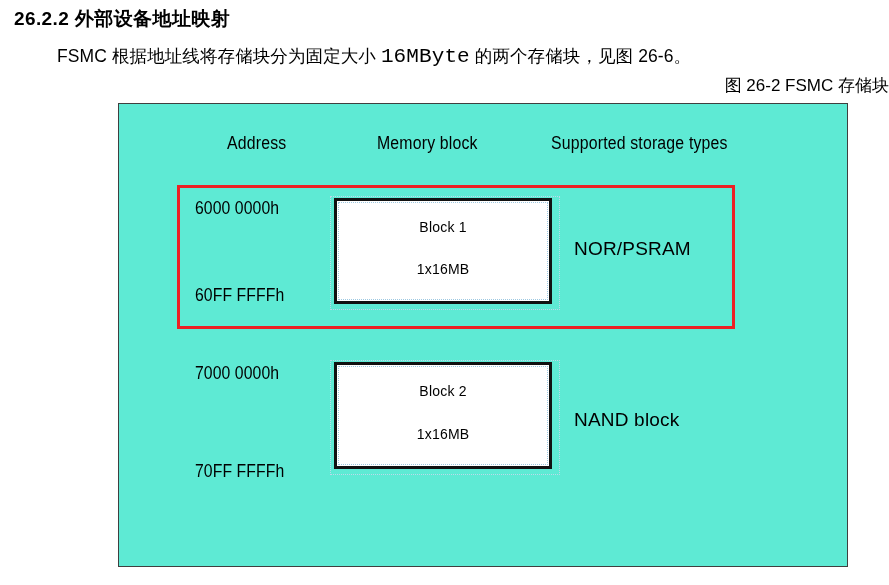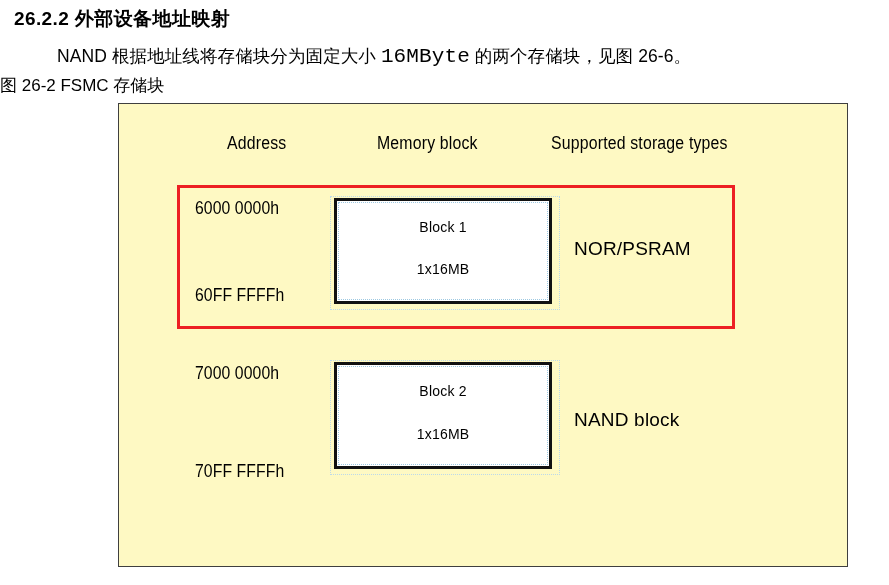--- a/index.html
+++ b/index.html
@@ -38,35 +38,35 @@
   }
   .body-line .mono {
     font-family: "Liberation Mono", "DejaVu Sans Mono", monospace;
     font-size: 21px;
   }
   .fig-caption {
     position: absolute;
     left: 0;
     right: 0;
     top: 74px;
-    text-align: left;
+    text-align: right;
     font-size: 17px;
     white-space: nowrap;
   }
 
   
   .figure-frame {
     position: absolute;
     left: 118px;
     top: 103px;
     width: 730px;
     height: 464px;
     border: 1px solid #3f3f3f;
     box-sizing: border-box;
-    background: #fef9c3;
+    background: #5eead4;
   }
 
   
   .col-headers {
     position: absolute;
     left: 0;
     top: 0;
     width: 100%;
     height: 100%;
     pointer-events: none;
@@ -156,21 +156,21 @@
     letter-spacing: 0.2px;
     text-align: center;
   }
 </style>
 </head>
 <body>
 
 <div class="heading">26.2.2  外部设备地址映射</div>
 
 <div class="body-line">
-  <span>NAND 根据地址线将存储块分为固定大小 </span><span class="mono">16MByte</span><span> 的两个存储块，见图 26-6。</span>
+  <span>FSMC 根据地址线将存储块分为固定大小 </span><span class="mono">16MByte</span><span> 的两个存储块，见图 26-6。</span>
 </div>
 
 <div class="fig-caption">图 26-2 FSMC 存储块</div>
 
 <div class="figure-frame">
 
   <div class="col-headers">
     <div class="col-header addr">Address</div>
     <div class="col-header memblk">Memory block</div>
     <div class="col-header types">Supported storage types</div>

